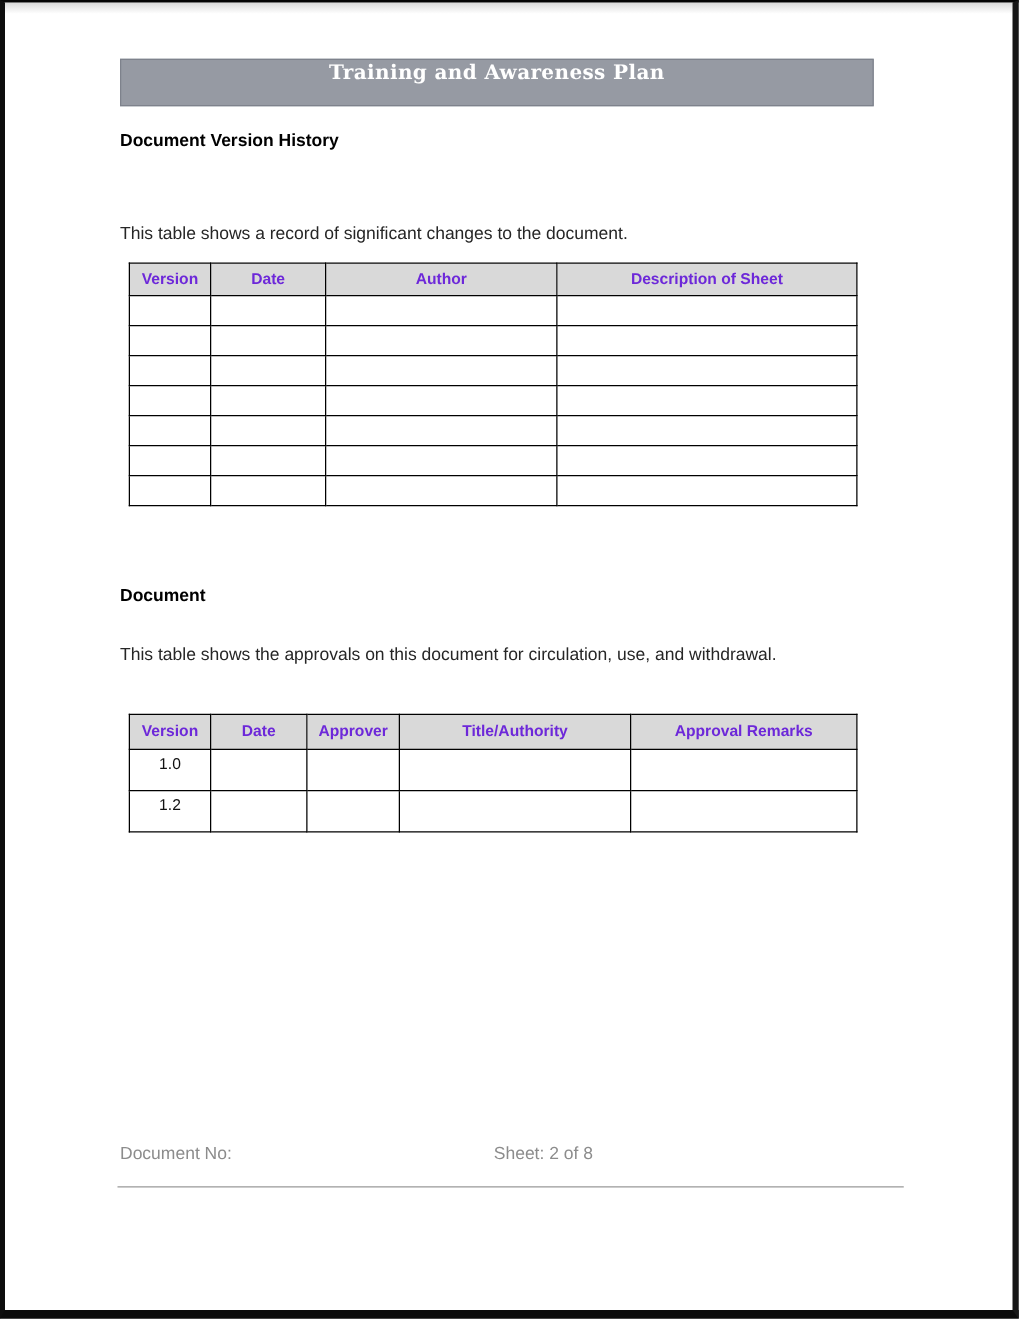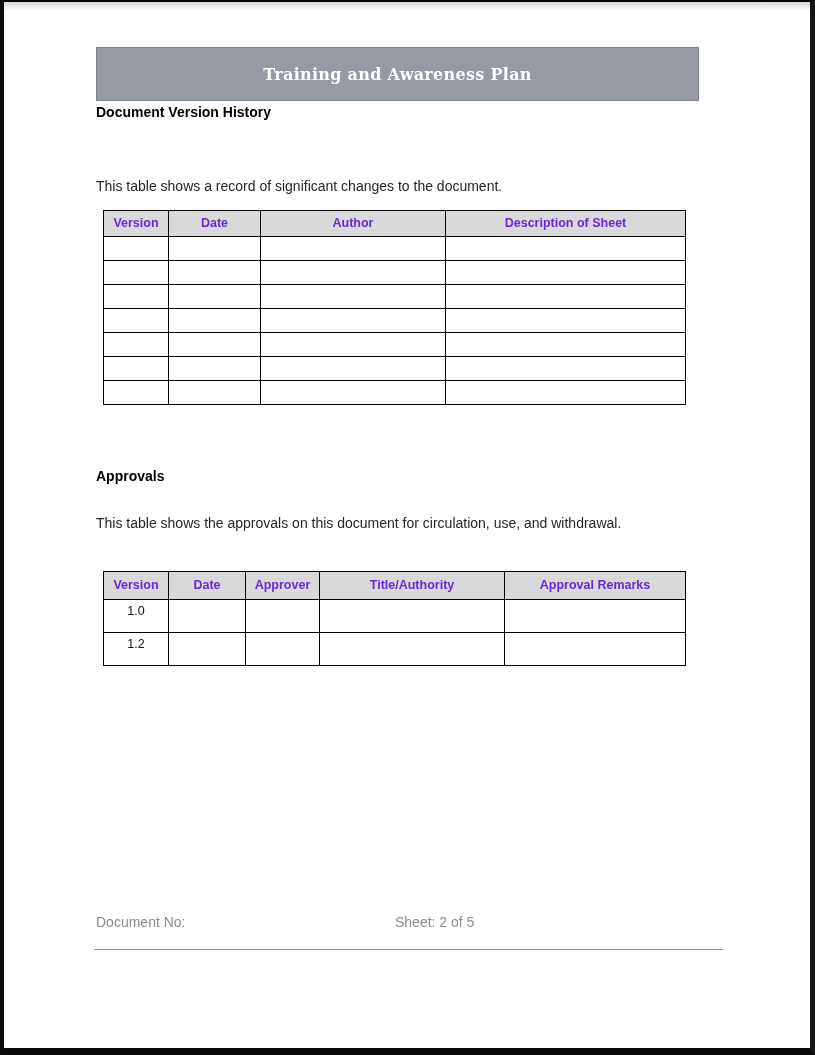--- a/index.html
+++ b/index.html
@@ -27,25 +27,25 @@
     position: absolute;
     top: 2px; left: 4px; right: 5px;
     height: 9px;
     background: linear-gradient(#d9d9d9, rgba(255,255,255,0));
     pointer-events: none;
   }
 
   .title-bar {
     position: absolute;
     left: 96px; top: 47px;
-    width: 603px; height: 54px;
+    width: 603px; height: 38px;
     background: #969aa3;
     border: 1px solid #7e828c;
     display: flex;
-    align-items: center;
+    align-items: flex-start;
     justify-content: center;
   }
   .title-bar .title-text {
     font-family: "DejaVu Serif", "Liberation Serif", serif;
     font-weight: bold;
     font-size: 16px;
     letter-spacing: 0.3px;
     color: #ffffff;
   }
 
@@ -190,21 +190,21 @@
         </tr>
         <tr>
           <td></td>
           <td></td>
           <td></td>
           <td></td>
         </tr>
       </tbody>
     </table>
 
-  <div class="section-heading h-approvals">Approvals</div>
+  <div class="section-heading h-approvals">Document</div>
   <div class="body-text p-approvals">This table shows the approvals on this document for circulation, use, and withdrawal.</div>
 
   <table class="doc-table t-approvals">
     <colgroup>
       <col style="width:65px">
       <col style="width:77px">
       <col style="width:74px">
       <col style="width:185px">
       <col style="width:181px">
     </colgroup>
@@ -233,18 +233,18 @@
           <td></td>
         </tr>
       </tbody>
     </table>
 
   <div class="footer-line"></div>
 
   <div class="footer">
     <div class="row">
       <span>Document No:</span>
-      <span class="sheet">Sheet: 2 of 5</span>
+      <span class="sheet">Sheet: 2 of 8</span>
     </div>
   </div>
 
   <div class="frame"></div>
 </div>
 
 </body></html>

